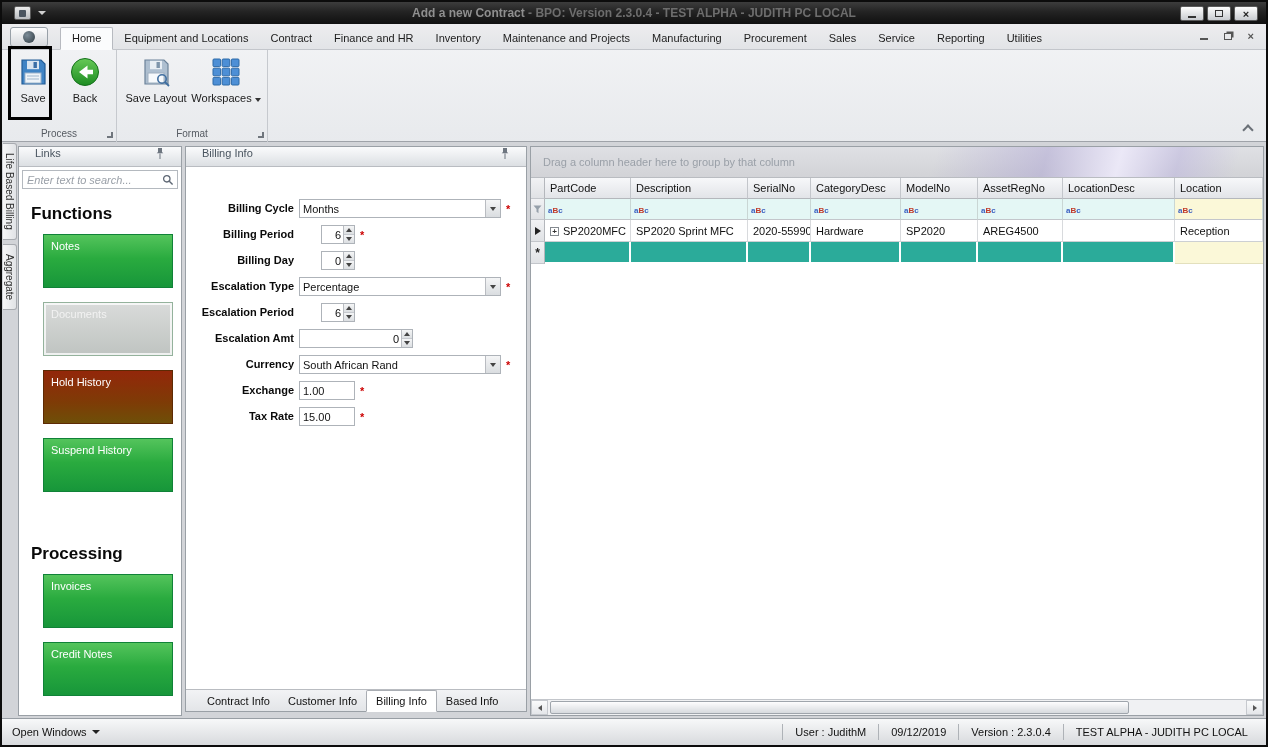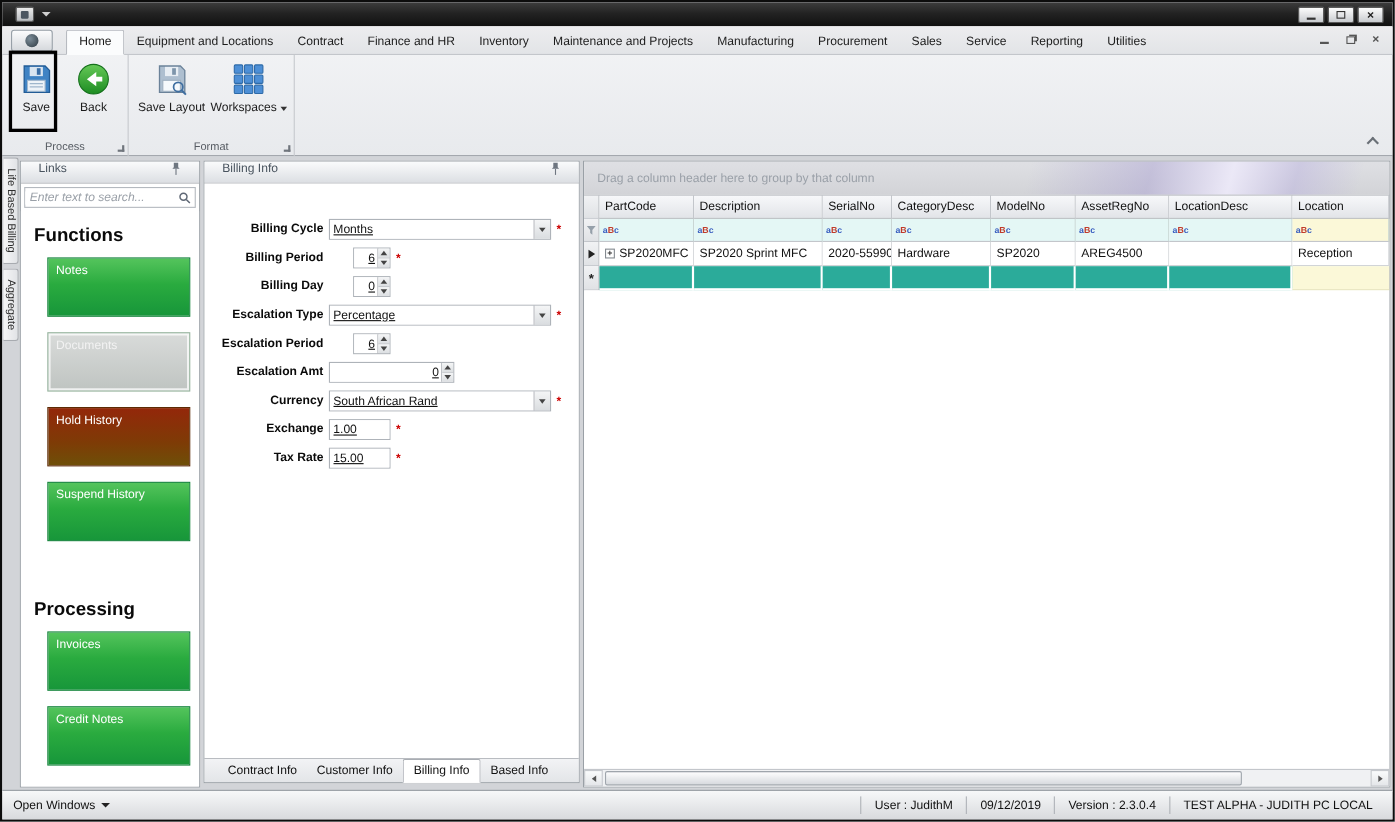--- a/index.html
+++ b/index.html
@@ -84,21 +84,21 @@
   .btn-doc { background:linear-gradient(180deg,#d9dbda,#bfc4c1); border:1px solid #94b29c;
     box-shadow:inset 0 0 0 2px rgba(255,255,255,0.75); color:#f2f2f2; }
   .btn-hold { background:linear-gradient(180deg,#93270a 0%, #7e3b06 60%, #6e4f08 100%); border:1px solid #5d2a04; }
 
   
   .billing-panel { left:183px; top:4px; width:342px; height:566px; }
   .billing-form { flex:1; position:relative; background:#fff; }
   .frow { position:absolute; left:0; width:100%; height:20px; }
   .flabel { position:absolute; left:0; top:3px; width:108px; text-align:right; font-weight:bold; color:#0a0a0a; }
   .ctl { position:absolute; top:0; height:19px; border:1px solid #aeb3b9; background:#fff; display:flex; }
-  .ctl input { flex:1; min-width:0; border:none; outline:none; font-family:inherit; font-size:11px; color:#111; padding:0 3px;text-decoration:underline; }
+  .ctl input { flex:1; min-width:0; border:none; outline:none; font-family:inherit; font-size:11px; color:#111; padding:0 3px; }
   .ctl-combo { left:113px; width:202px; }
   .combo-btn { flex:none; width:15px; background:linear-gradient(#f4f5f6,#dadde0); border-left:1px solid #b9bcc1;
     display:flex; align-items:center; justify-content:center; }
   .combo-caret { width:0; height:0; border-left:3px solid transparent; border-right:3px solid transparent; border-top:4px solid #444; }
   .ctl-spin { left:135px; width:34px; }
   .ctl-spinwide { left:113px; width:114px; }
   .ctl-spin input, .ctl-spinwide input { text-align:right; padding-right:2px; }
   .spin-btns { flex:none; width:11px; display:flex; flex-direction:column; border-left:1px solid #b9bcc1; }
   .spin-up, .spin-down { flex:1; background:linear-gradient(#f4f5f6,#dcdfe2); display:flex; align-items:center; justify-content:center; }
   .spin-down { border-top:1px solid #c6c9ce; }
@@ -155,20 +155,21 @@
   .ow-caret { width:0; height:0; border-left:4px solid transparent; border-right:4px solid transparent; border-top:4px solid #222; }
   .status-right { margin-left:auto; display:flex; align-items:center; height:100%; padding-right:6px; }
   .status-seg { padding:0 12px; border-left:1px solid #aeb2b7; display:flex; align-items:center; height:16px; white-space:nowrap; }
 </style>
 </head>
 <body>
 
 <div class="window">
 
   <div class="titlebar">
+    <div class="title-text"><span>Add a new Contract</span><span class="rest"> - BPO: Version 2.3.0.4 - TEST ALPHA - JUDITH PC LOCAL</span></div>
     <div class="qat">
       <span class="qat-appicon">
           <i></i>
         </span>
       <span class="caret-down"></span>
     </div>
     <div class="win-buttons">
       <span class="win-btn">
           <span class="glyph-min"></span>
         </span>

